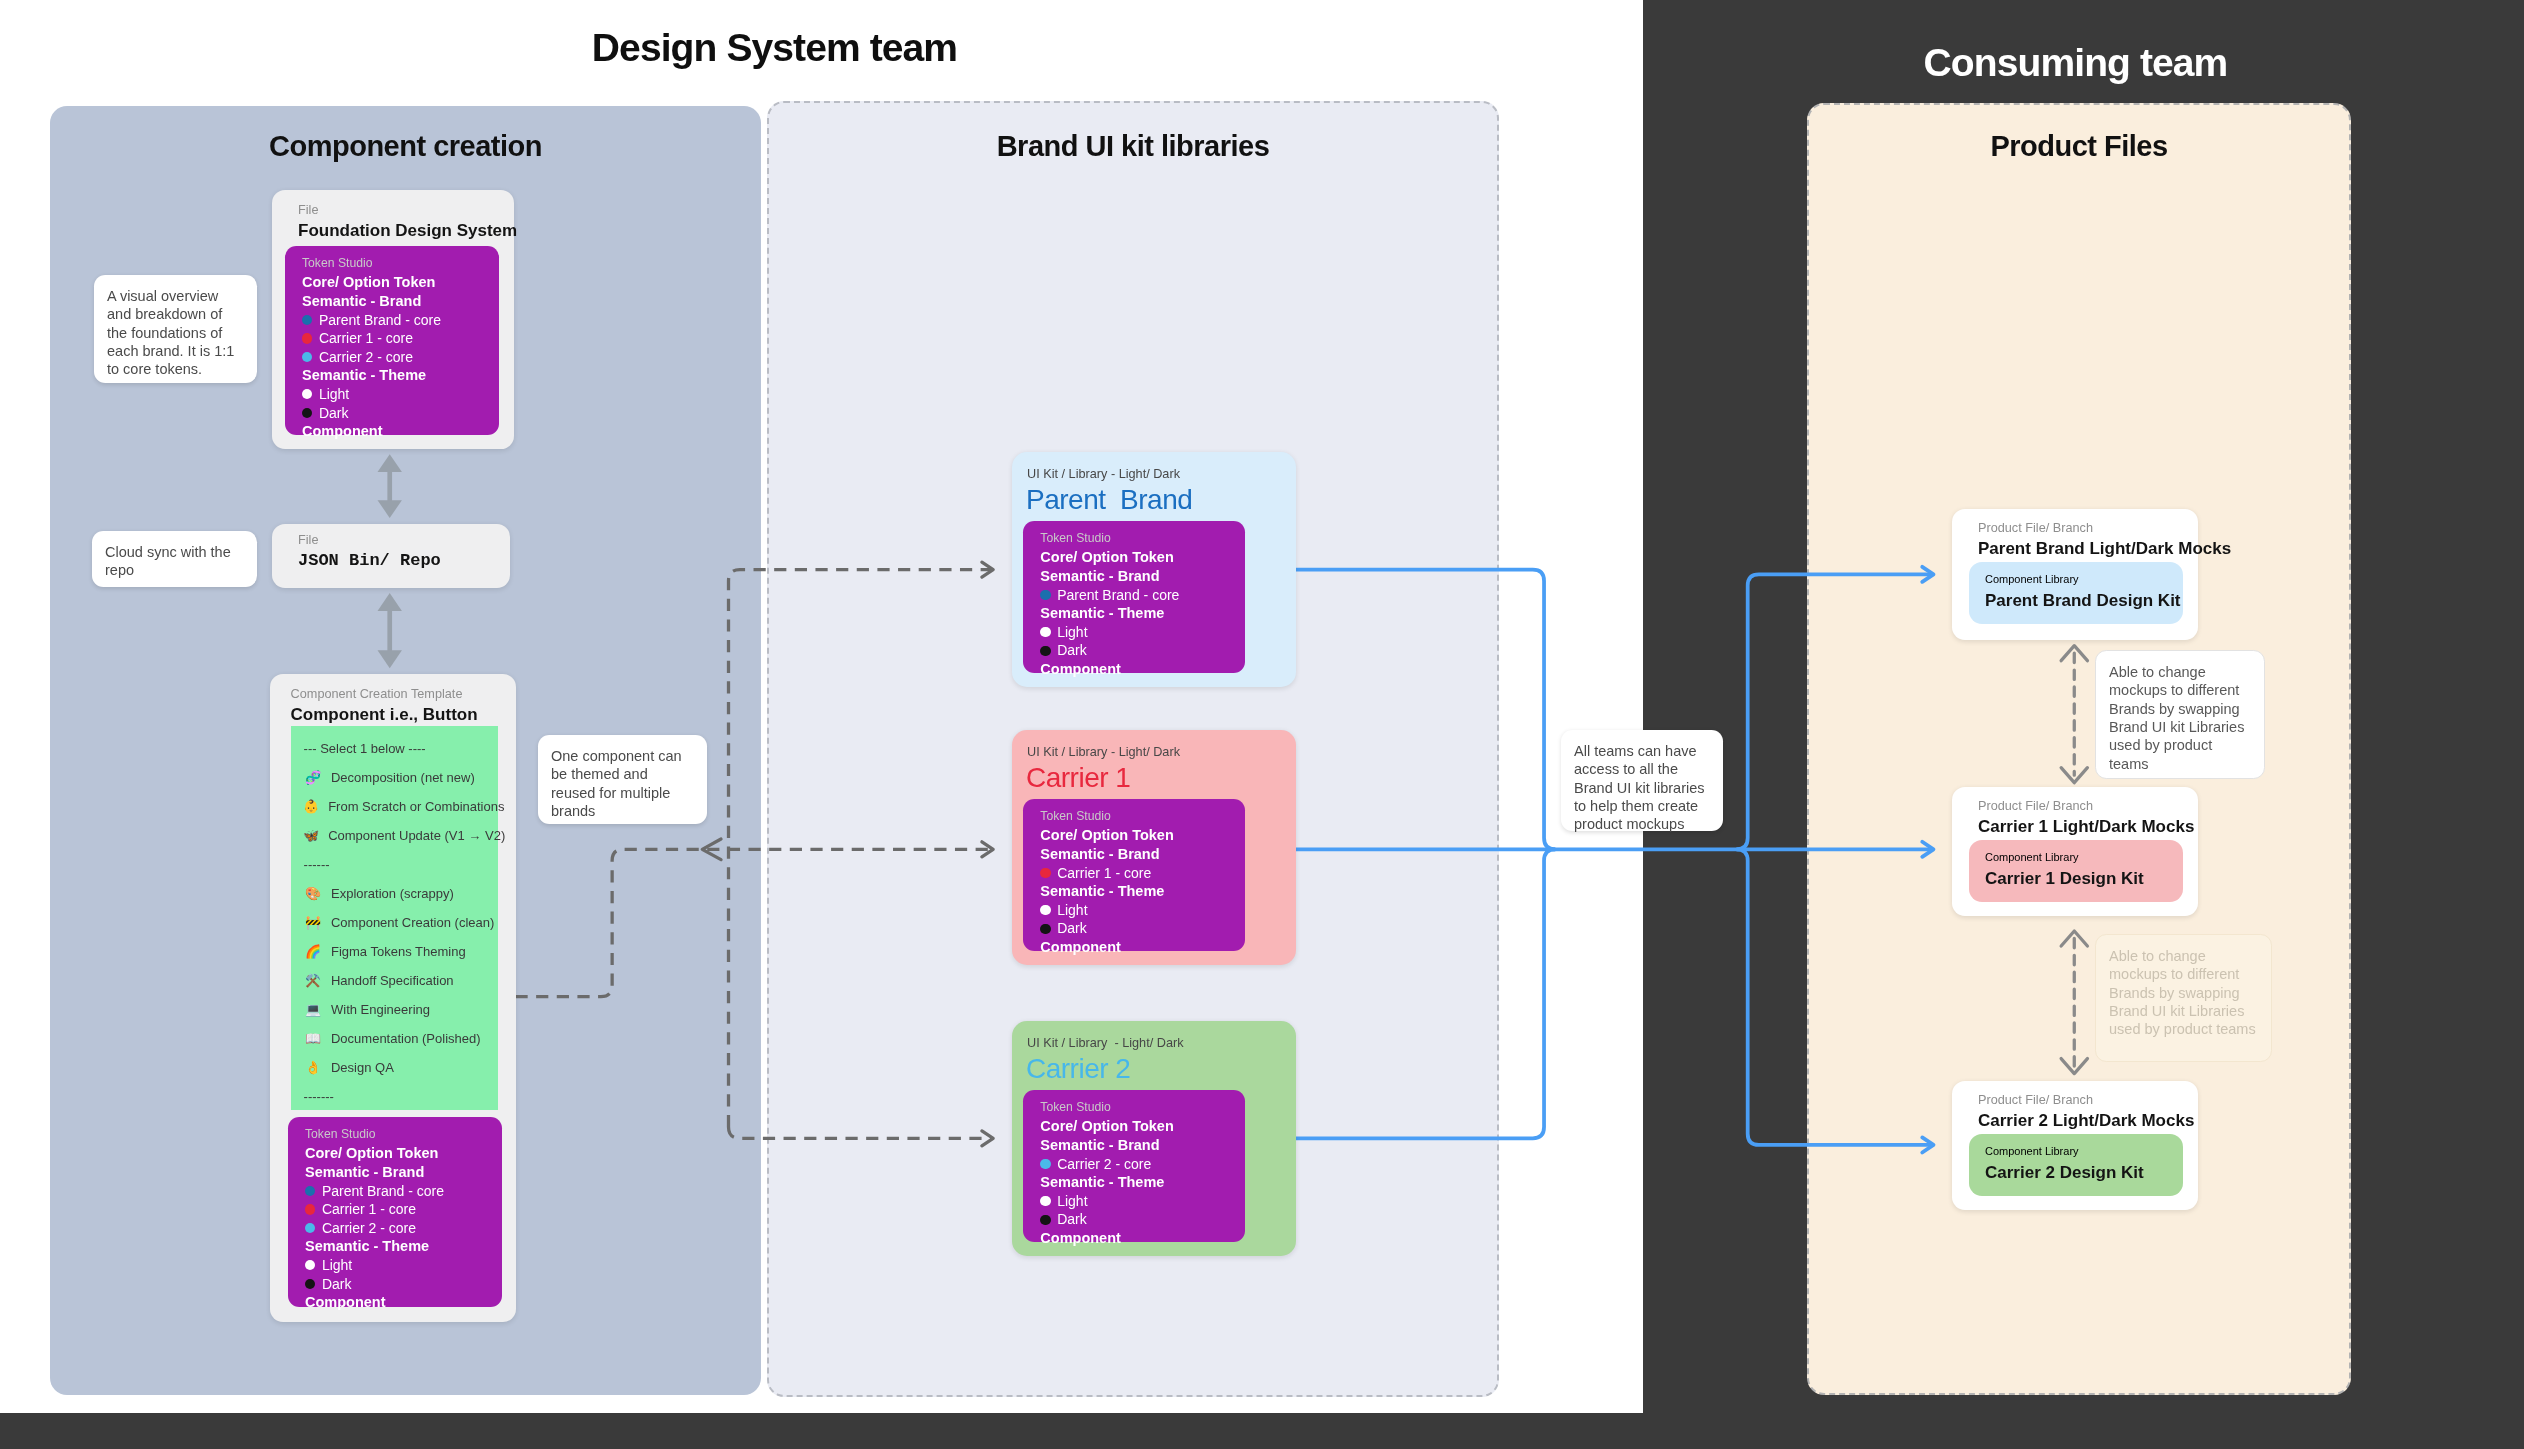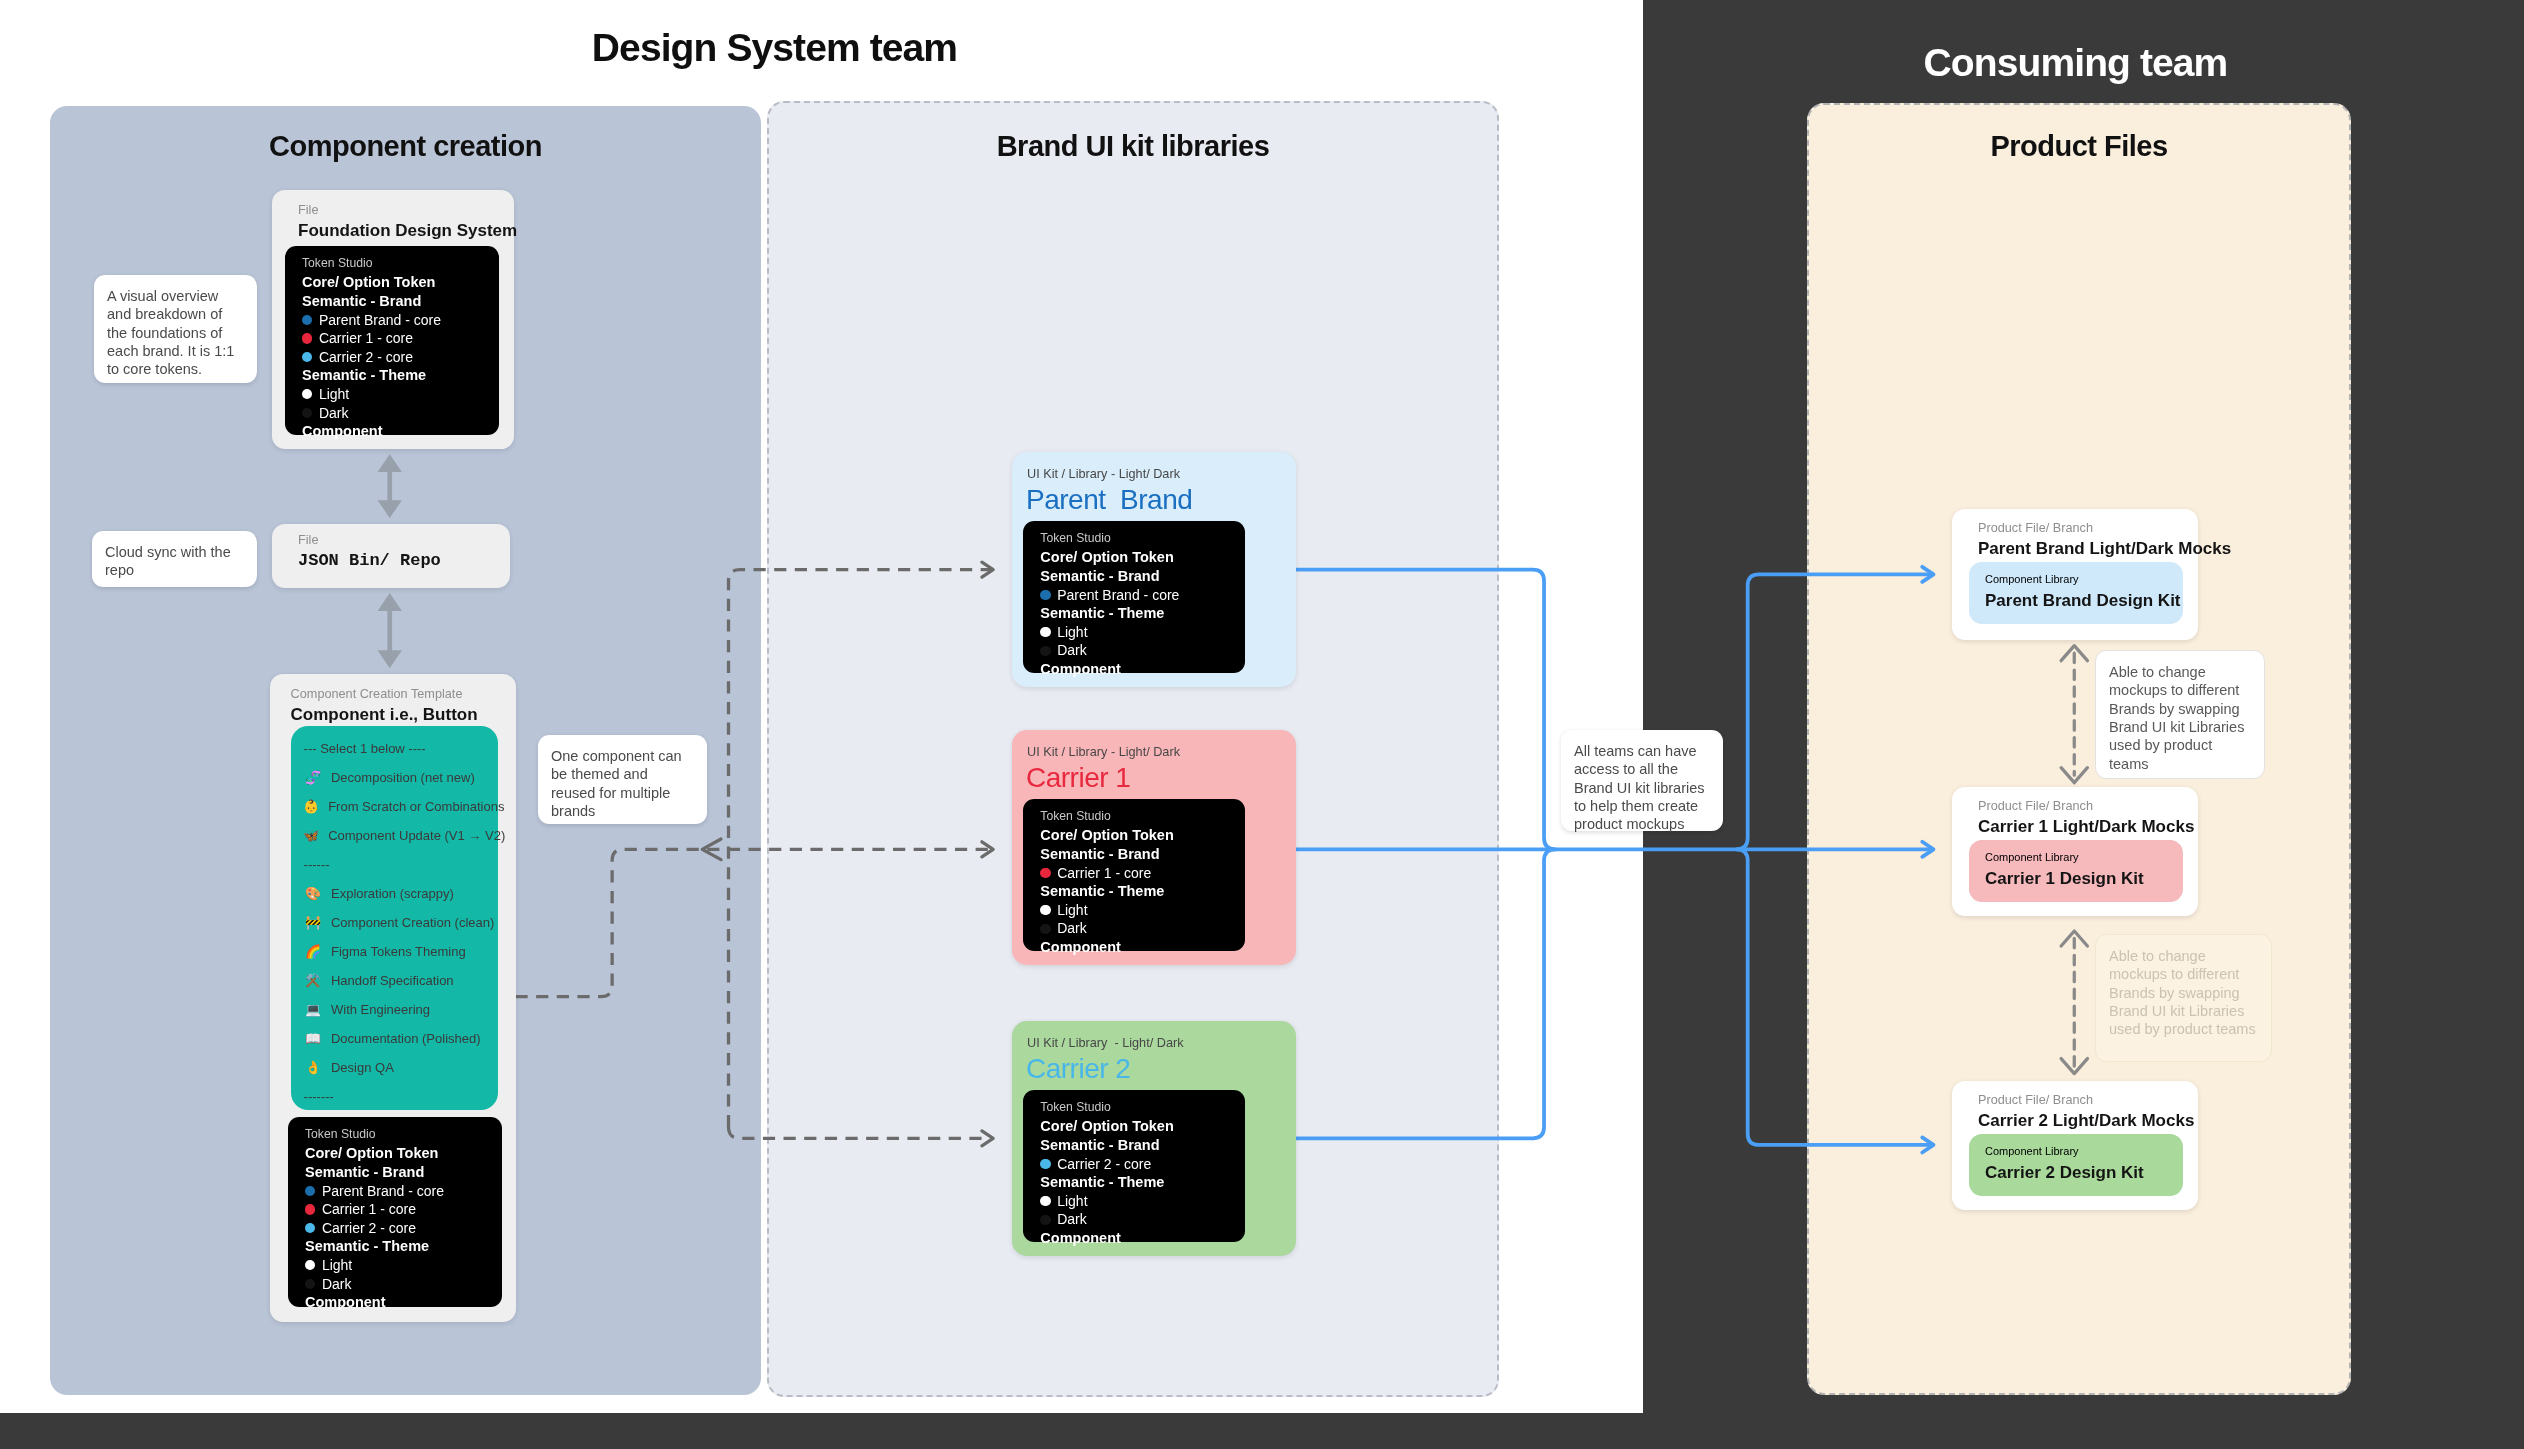--- a/index.html
+++ b/index.html
@@ -6,30 +6,30 @@
   #canvas{position:relative;width:2525px;height:1449px;background:#ffffff;overflow:hidden;
           font-family:"Liberation Sans","DejaVu Sans",sans-serif;color:#222;}
   .panel{position:absolute;border-radius:17px;}
   .panel-dark{position:absolute;background:#3a3a3a;}
   .big-title{position:absolute;font-size:39px;font-weight:800;letter-spacing:-0.9px;text-align:center;color:#0f0f0f;}
   .panel-title{position:absolute;font-size:29px;font-weight:800;letter-spacing:-0.5px;text-align:center;color:#111;z-index:4;}
   .card{position:absolute;background:#efeff0;border-radius:13px;box-shadow:0 1.9px 5.6px rgba(0,0,0,.10);z-index:6;}
   .card.white{background:#ffffff;}
   .card-label{position:absolute;left:26px;font-size:12.7px;color:#8e8e8e;white-space:nowrap;}
   .card-title{position:absolute;left:26px;font-size:17px;font-weight:700;color:#141414;white-space:pre;}
-  .token-box{position:absolute;background:#000000;border-radius:11.3px;padding:8.4px 0 0 17px;box-sizing:border-box;z-index:7;}
+  .token-box{position:absolute;background:#a21caf;border-radius:11.3px;padding:8.4px 0 0 17px;box-sizing:border-box;z-index:7;}
   .ts-label{font-size:12.2px;color:#c9c9c9;height:19px;line-height:19px;}
   .ts-line{font-size:14px;color:#ffffff;height:18.6px;line-height:18.6px;display:flex;align-items:center;gap:6.6px;white-space:nowrap;}
   .ts-line.bold{font-weight:700;font-size:14.5px;}
   .ts-dot{width:10.3px;height:10.3px;border-radius:50%;flex:0 0 auto;}
   .note{position:absolute;background:#ffffff;border-radius:11.3px;box-shadow:0 1.9px 4.7px rgba(0,0,0,.12);
         font-size:14.5px;line-height:18.3px;color:#4a4a4a;padding:12.2px 13px;box-sizing:border-box;z-index:8;}
   .note.bordered{box-shadow:none;border:1.9px solid #e2e2e2;color:#585858;}
   .note.faded{background:#fbf2e2;border:1.9px solid #f3e6cf;box-shadow:none;color:#cbc2b1;}
-  .list-box{position:absolute;background:#14b8a6;border-radius:17px;padding:7.5px 0 0 13px;box-sizing:border-box;z-index:7;}
+  .list-box{position:absolute;background:#86efac;border-radius:0;padding:7.5px 0 0 13px;box-sizing:border-box;z-index:7;}
   .li-row{height:29px;display:flex;align-items:center;gap:8.4px;font-size:13px;color:#3a3a3a;white-space:nowrap;}
   .li-icon{width:19px;text-align:center;font-size:13px;font-family:"DejaVu Sans",sans-serif;}
   .brand-card{position:absolute;border-radius:15px;box-shadow:0 1.9px 5.6px rgba(0,0,0,.10);z-index:6;padding-left:40px;}
   .brand-label{position:absolute;left:15px;top:15px;font-size:12.7px;color:#474747;white-space:pre;}
   .brand-title{position:absolute;left:14px;top:32px;font-size:28px;font-weight:400;letter-spacing:-0.5px;white-space:pre;}
   .chip{position:absolute;left:17px;top:53px;width:214px;height:62px;border-radius:13px;z-index:7;}
   .chip-label{position:absolute;left:16px;top:11.3px;font-size:11px;color:#000000;}
   .chip-title{position:absolute;left:16px;top:29px;font-size:17px;font-weight:700;color:#141414;white-space:nowrap;}
   svg.wires{position:absolute;left:0;top:0;z-index:5;pointer-events:none;}
 </style>

